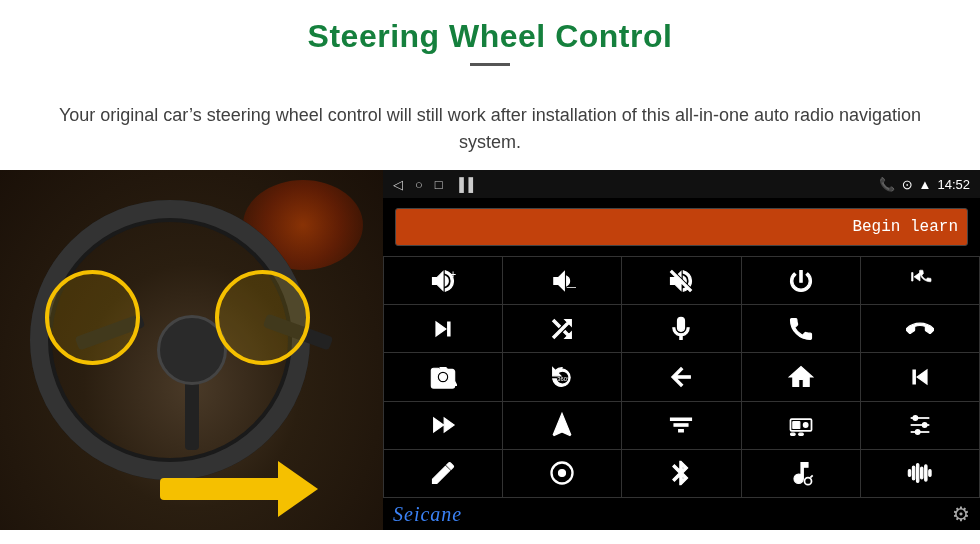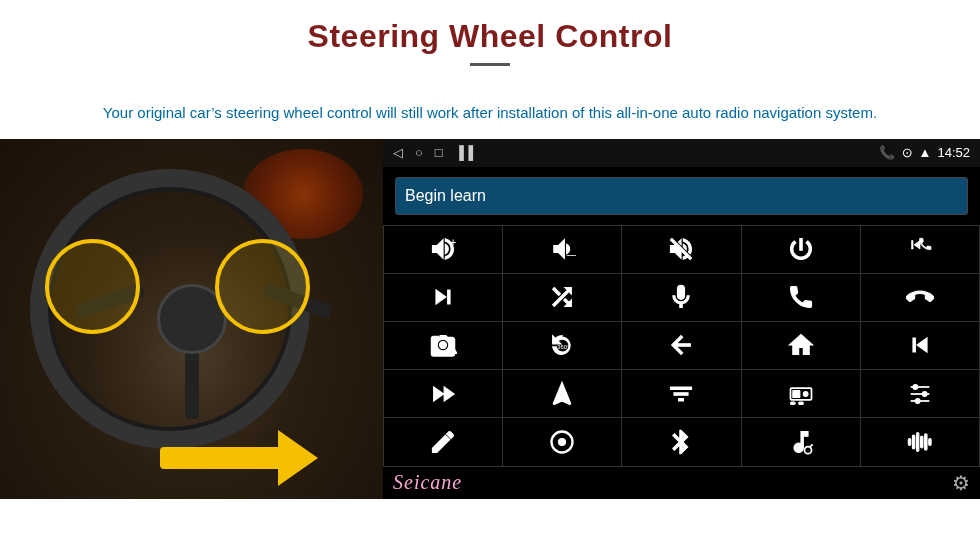--- a/index.html
+++ b/index.html
@@ -12,34 +12,34 @@
     }
 
     .header {
       text-align: center;
       padding: 18px 40px 10px;
     }
 
     .header h1 {
       font-size: 32px;
       font-weight: 900;
-      color: #7f1d1d;
+      color: #15803d;
       letter-spacing: 0.5px;
     }
 
     .header-divider {
       width: 40px;
       height: 3px;
       background: #555;
       margin: 8px auto 10px;
     }
 
     .header p {
-      font-size: 15px;
-      color: #0369a1;
+      font-size: 18px;
+      color: #404040;
       line-height: 1.5;
       margin-top: 36px;
     }
 
     .content-area {
       display: flex;
       width: 980px;
       height: 360px;
       margin-top: 4px;
     }
@@ -228,27 +228,28 @@
 
     
     .begin-learn-row {
       padding: 10px 12px;
       background: #000;
     }
 
     .begin-learn-btn {
       width: 100%;
       padding: 9px;
-      background: #0c4a6e;
+      background: #c2410c;
       border: 1px solid #444;
       border-radius: 3px;
       color: #fff;
       font-size: 16px;
-      text-align: left;
+      text-align: right;
       cursor: pointer;
+      font-family: Liberation Mono, monospace;
     }
 
     
     .icon-grid {
       flex: 1;
       display: grid;
       grid-template-columns: repeat(5, 1fr);
       grid-template-rows: repeat(5, 1fr);
       gap: 1px;
       background: #333;
@@ -278,21 +279,21 @@
       display: flex;
       align-items: center;
       justify-content: space-between;
       padding: 0 10px;
     }
 
     .watermark-text {
       font-family: Georgia, serif;
       font-style: italic;
       font-size: 20px;
-      color: #f9a8d4;
+      color: #3b82f6;
       letter-spacing: 1px;
     }
 
     .gear-icon-area {
       color: #aaa;
       font-size: 20px;
     }
   </style>
 </head>
 <body>

